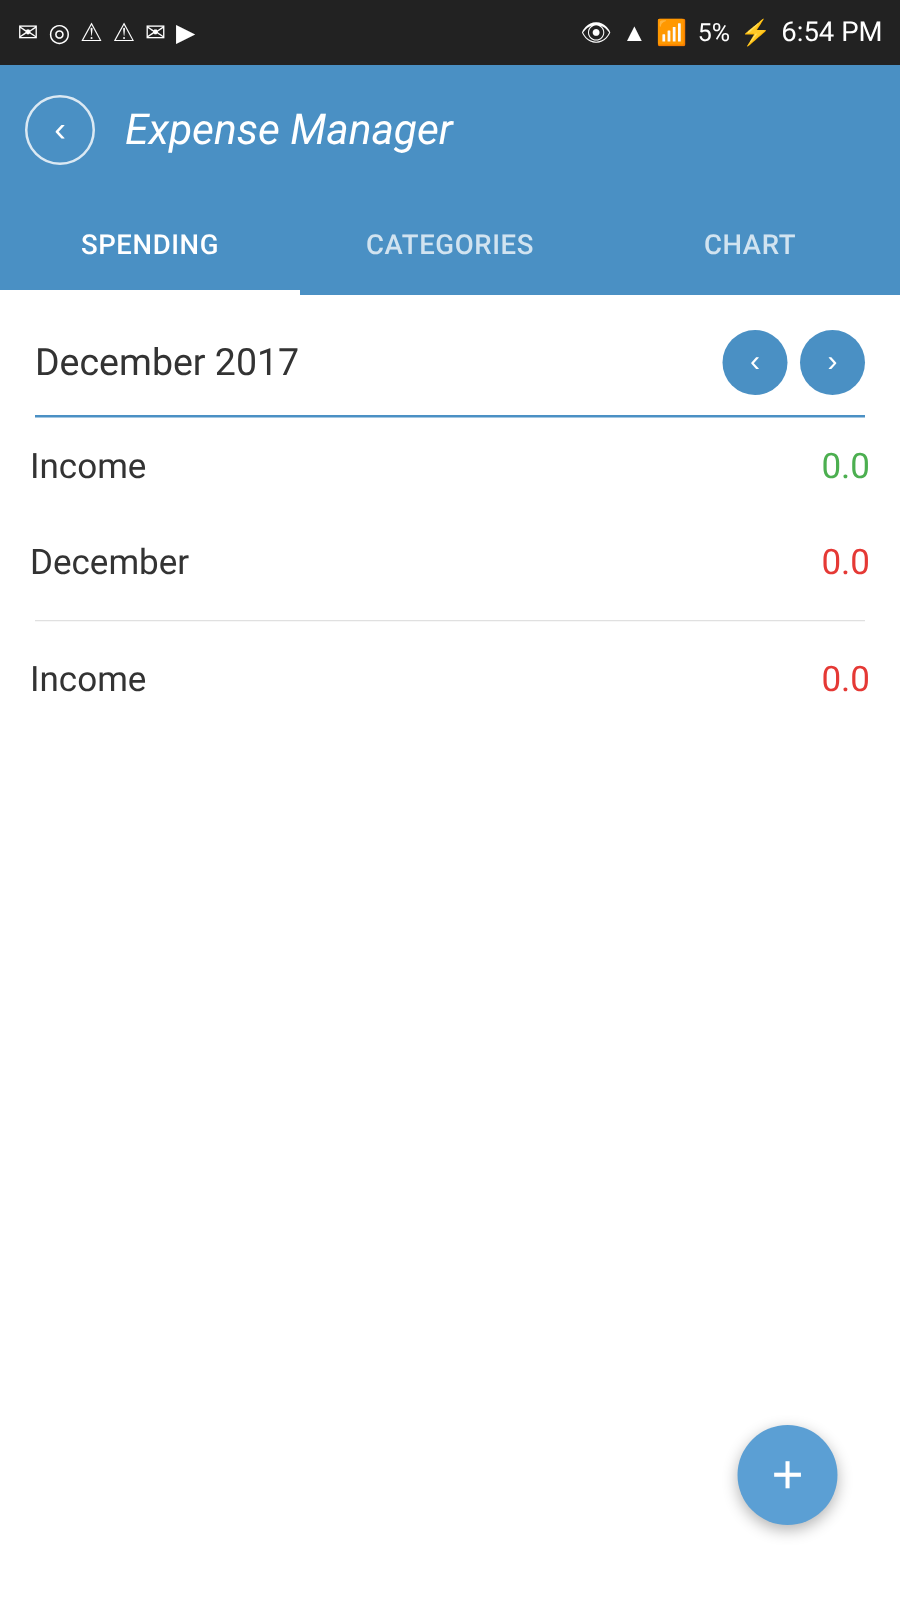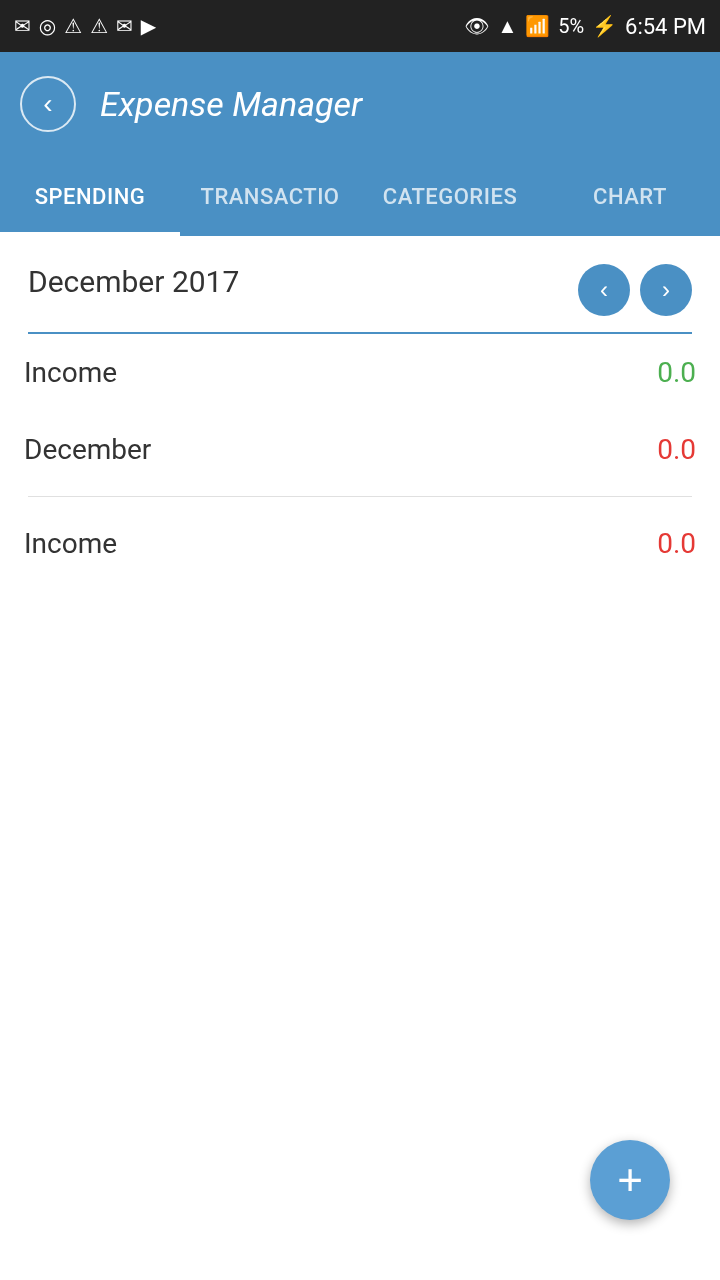--- a/index.html
+++ b/index.html
@@ -105,20 +105,21 @@
     
     #main-content {
       width: 720px;
       padding: 0;
       background: #fff;
     }
 
     
     #month-header {
       display: flex;
+      align-items: center;
       justify-content: space-between;
       padding: 28px 28px 16px 28px;
     }
     #month-label {
       font-size: 30px;
       color: #333;
       font-weight: 400;
     }
     .month-nav-buttons {
       display: flex;
@@ -214,23 +215,20 @@
 <div id="app-bar">
   <button id="back-button">
     <span>‹</span>
   </button>
   <span id="app-title">Expense Manager</span>
 </div>
 
 <div id="tab-bar">
   <div class="tab-item active">
     <span>SPENDING</span>
-  </div>
-  <div class="tab-item">
-    <span>TRANSACTIO</span>
   </div>
   <div class="tab-item">
     <span>CATEGORIES</span>
   </div>
   <div class="tab-item">
     <span>CHART</span>
   </div>
 </div>
 
 <div id="main-content">

